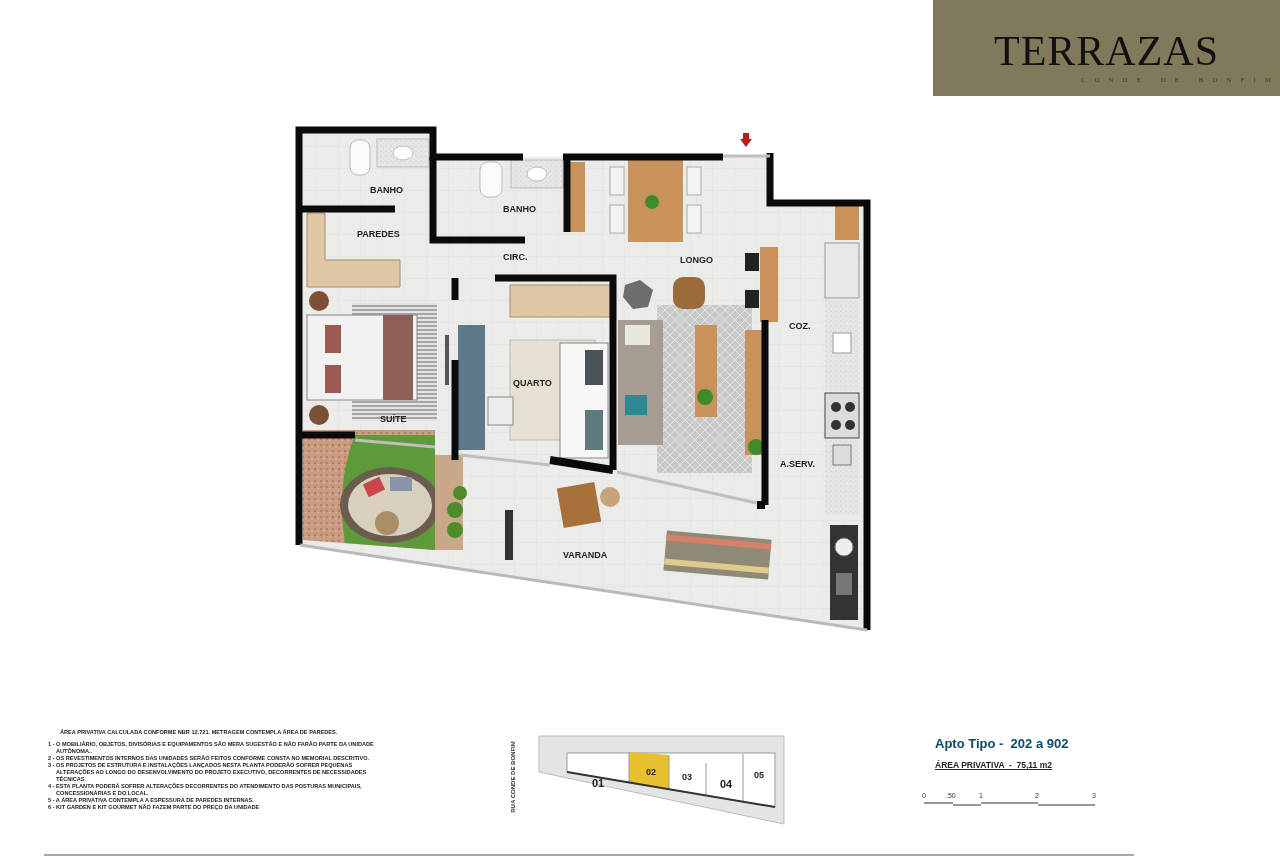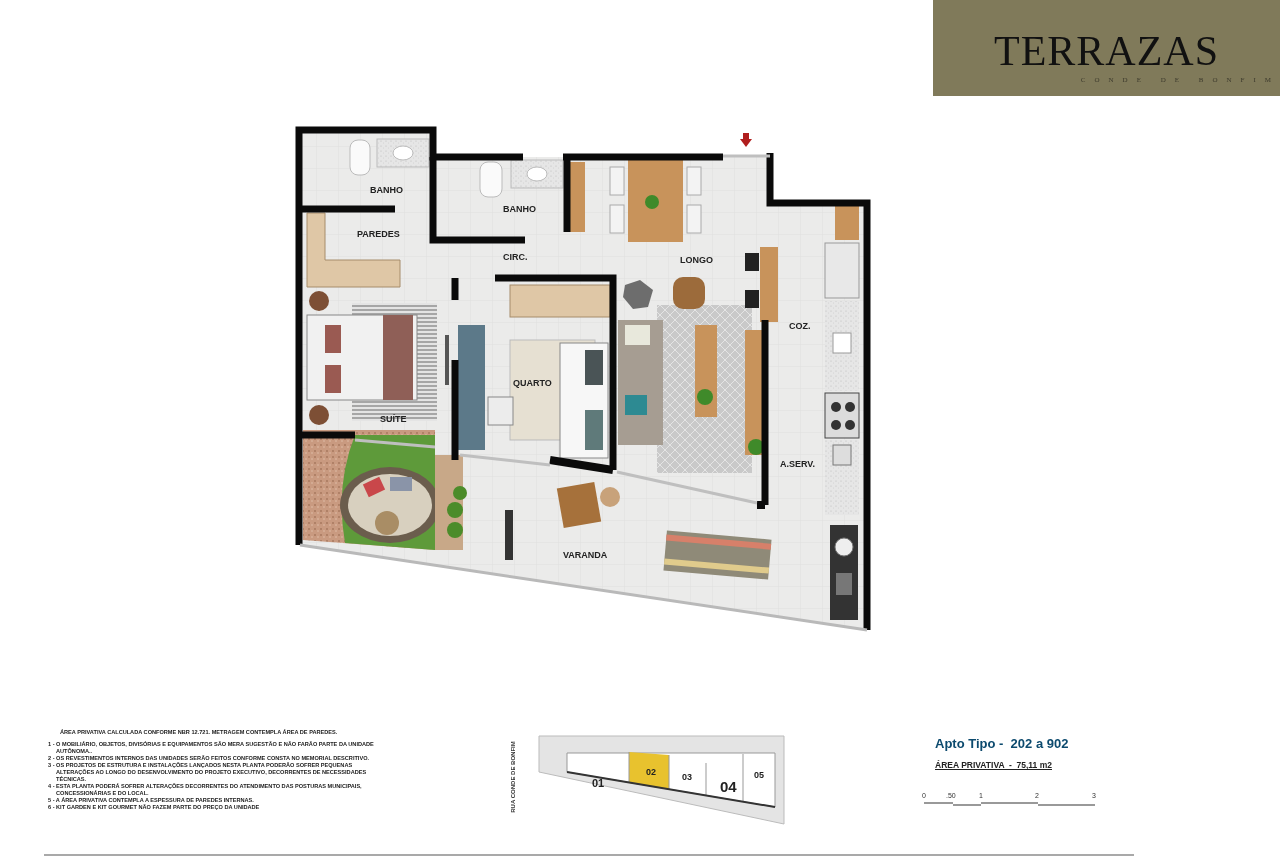--- a/index.html
+++ b/index.html
@@ -211,21 +211,21 @@
     <polygon points="93,20 133,23 133,57 93,51" fill="#e8c22e"></polygon>
     <line x1="93" y1="20" x2="93" y2="51" stroke="#999"></line>
     <line x1="133" y1="23" x2="133" y2="57" stroke="#999"></line>
     <line x1="170" y1="31" x2="170" y2="63" stroke="#999"></line>
     <line x1="207" y1="22" x2="207" y2="70" stroke="#999"></line>
     <line x1="31" y1="40" x2="239" y2="75" stroke="#333" stroke-width="2"></line>
   </svg>
   <div class="abs" style="left:56px;top:29px;font-size:11px;font-weight:bold;color:#222;margin-top:16px;">01</div>
   <div class="abs" style="left:110px;top:35px;font-size:9px;font-weight:bold;color:#222;">02</div>
   <div class="abs" style="left:146px;top:40px;font-size:9px;font-weight:bold;color:#222;">03</div>
-  <div class="abs" style="left:184px;top:46px;font-size:15px;font-weight:bold;color:#222;">04</div>
+  <div class="abs" style="left:184px;top:46px;font-size:11px;font-weight:bold;color:#222;">04</div>
   <div class="abs" style="left:218px;top:38px;font-size:9px;font-weight:bold;color:#222;">05</div>
 </div>
 
 <div class="abs apto">Apto Tipo -  202 a 902</div>
 <div class="abs area">ÁREA PRIVATIVA  -  75,11 m2</div>
 
 <div class="abs scale">
   <span class="t" style="left:0px;">0</span>
   <span class="t" style="left:24px;">.50</span>
   <span class="t" style="left:57px;">1</span>

